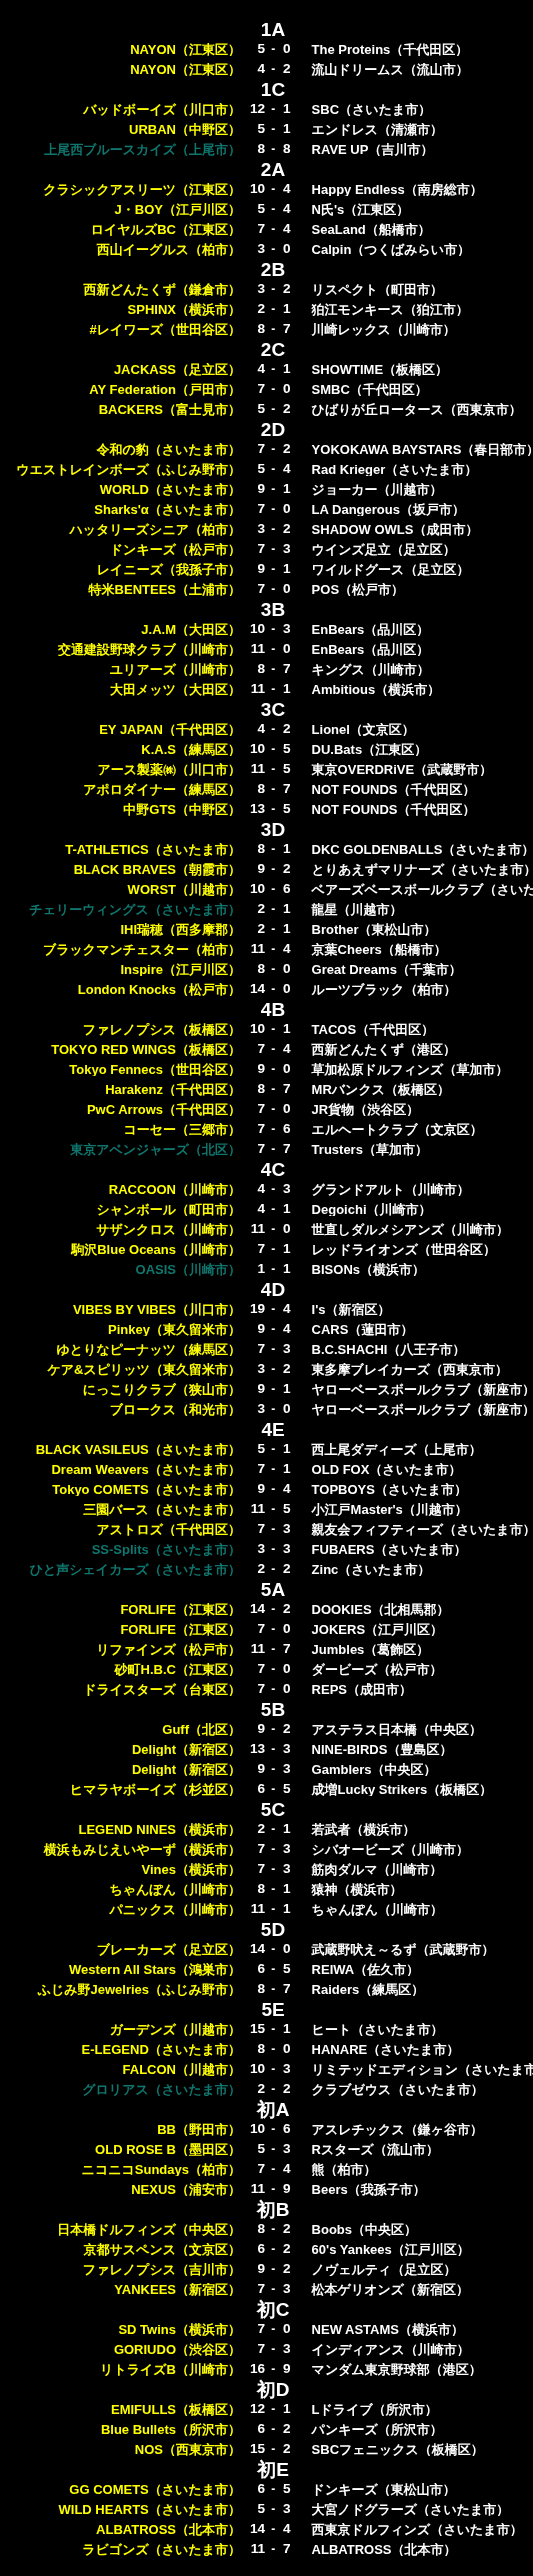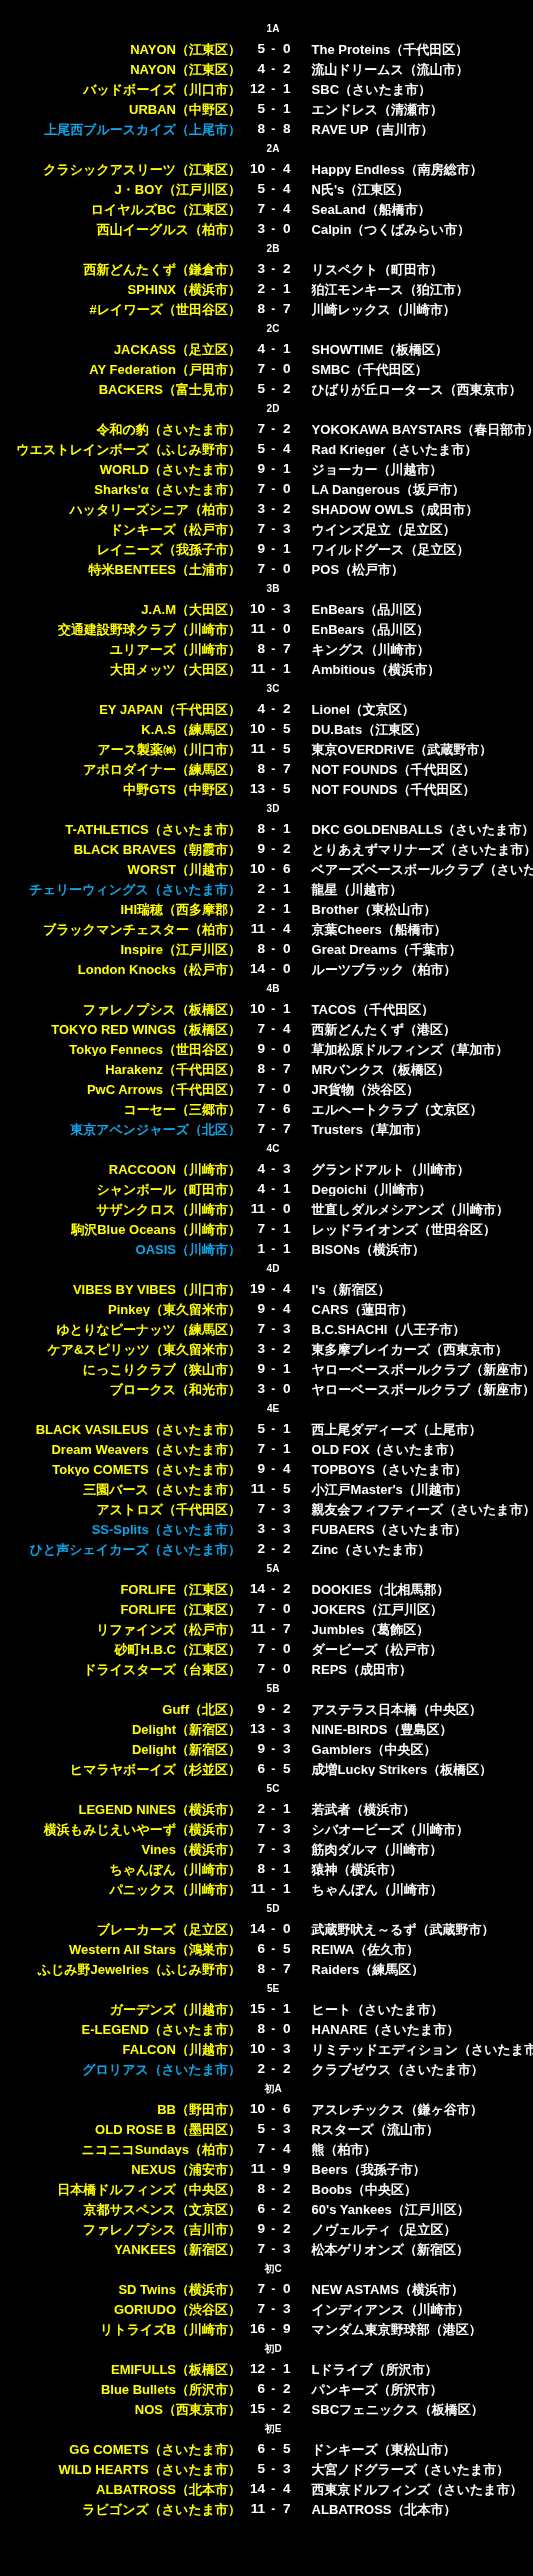--- a/index.html
+++ b/index.html
@@ -7,34 +7,34 @@
   .board{
     box-sizing:border-box;
     padding-top:19px;
     font-family:"Liberation Sans","DejaVu Sans",sans-serif;
     font-weight:bold;
   }
   .header-row{
     height:20px;
     display:flex;align-items:center;justify-content:center;
     padding-left:12px;
-    color:#ffffff;font-size:10px;line-height:1;
+    color:#ffffff;font-size:19px;line-height:1;
   }
   .row{
     height:20px;
     display:grid;
     grid-template-columns:241px 24px 16.6px 24px 1fr;
     align-items:center;
     font-size:13px;line-height:1;
   }
   .team-left{
     text-align:right;color:#ffff00;
     white-space:nowrap;overflow:hidden;
   }
-  .team-left.neutral{color:#0ea5e9;}
+  .team-left.neutral{color:#0f766e;}
   .score{color:#ffffff;font-size:13.6px;}
   .score-left{text-align:right;}
   .score-right{text-align:left;padding-left:1.5px;}
   .dash{text-align:center;color:#ffffff;font-size:12px;}
   .team-right{
     text-align:left;color:#ffffff;padding-left:6px;
     white-space:nowrap;overflow:hidden;
   }
 </style>
 </head>
@@ -49,20 +49,21 @@
       <span class="score score-right">0</span>
       <span class="team-right">The Proteins（千代田区）</span>
     </div>
     <div class="row">
       <span class="team-left">NAYON（江東区）</span>
       <span class="score score-left">4</span>
       <span class="dash">-</span>
       <span class="score score-right">2</span>
       <span class="team-right">流山ドリームス（流山市）</span>
     </div>
+    <div class="header-row">1C</div>
     <div class="row">
       <span class="team-left">バッドボーイズ（川口市）</span>
       <span class="score score-left">12</span>
       <span class="dash">-</span>
       <span class="score score-right">1</span>
       <span class="team-right">SBC（さいたま市）</span>
     </div>
     <div class="row">
       <span class="team-left">URBAN（中野区）</span>
       <span class="score score-left">5</span>
@@ -682,20 +683,21 @@
       <span class="score score-right">4</span>
       <span class="team-right">熊（柏市）</span>
     </div>
     <div class="row">
       <span class="team-left">NEXUS（浦安市）</span>
       <span class="score score-left">11</span>
       <span class="dash">-</span>
       <span class="score score-right">9</span>
       <span class="team-right">Beers（我孫子市）</span>
     </div>
+    <div class="header-row">初B</div>
     <div class="row">
       <span class="team-left">日本橋ドルフィンズ（中央区）</span>
       <span class="score score-left">8</span>
       <span class="dash">-</span>
       <span class="score score-right">2</span>
       <span class="team-right">Boobs（中央区）</span>
     </div>
     <div class="row">
       <span class="team-left">京都サスペンス（文京区）</span>
       <span class="score score-left">6</span>

